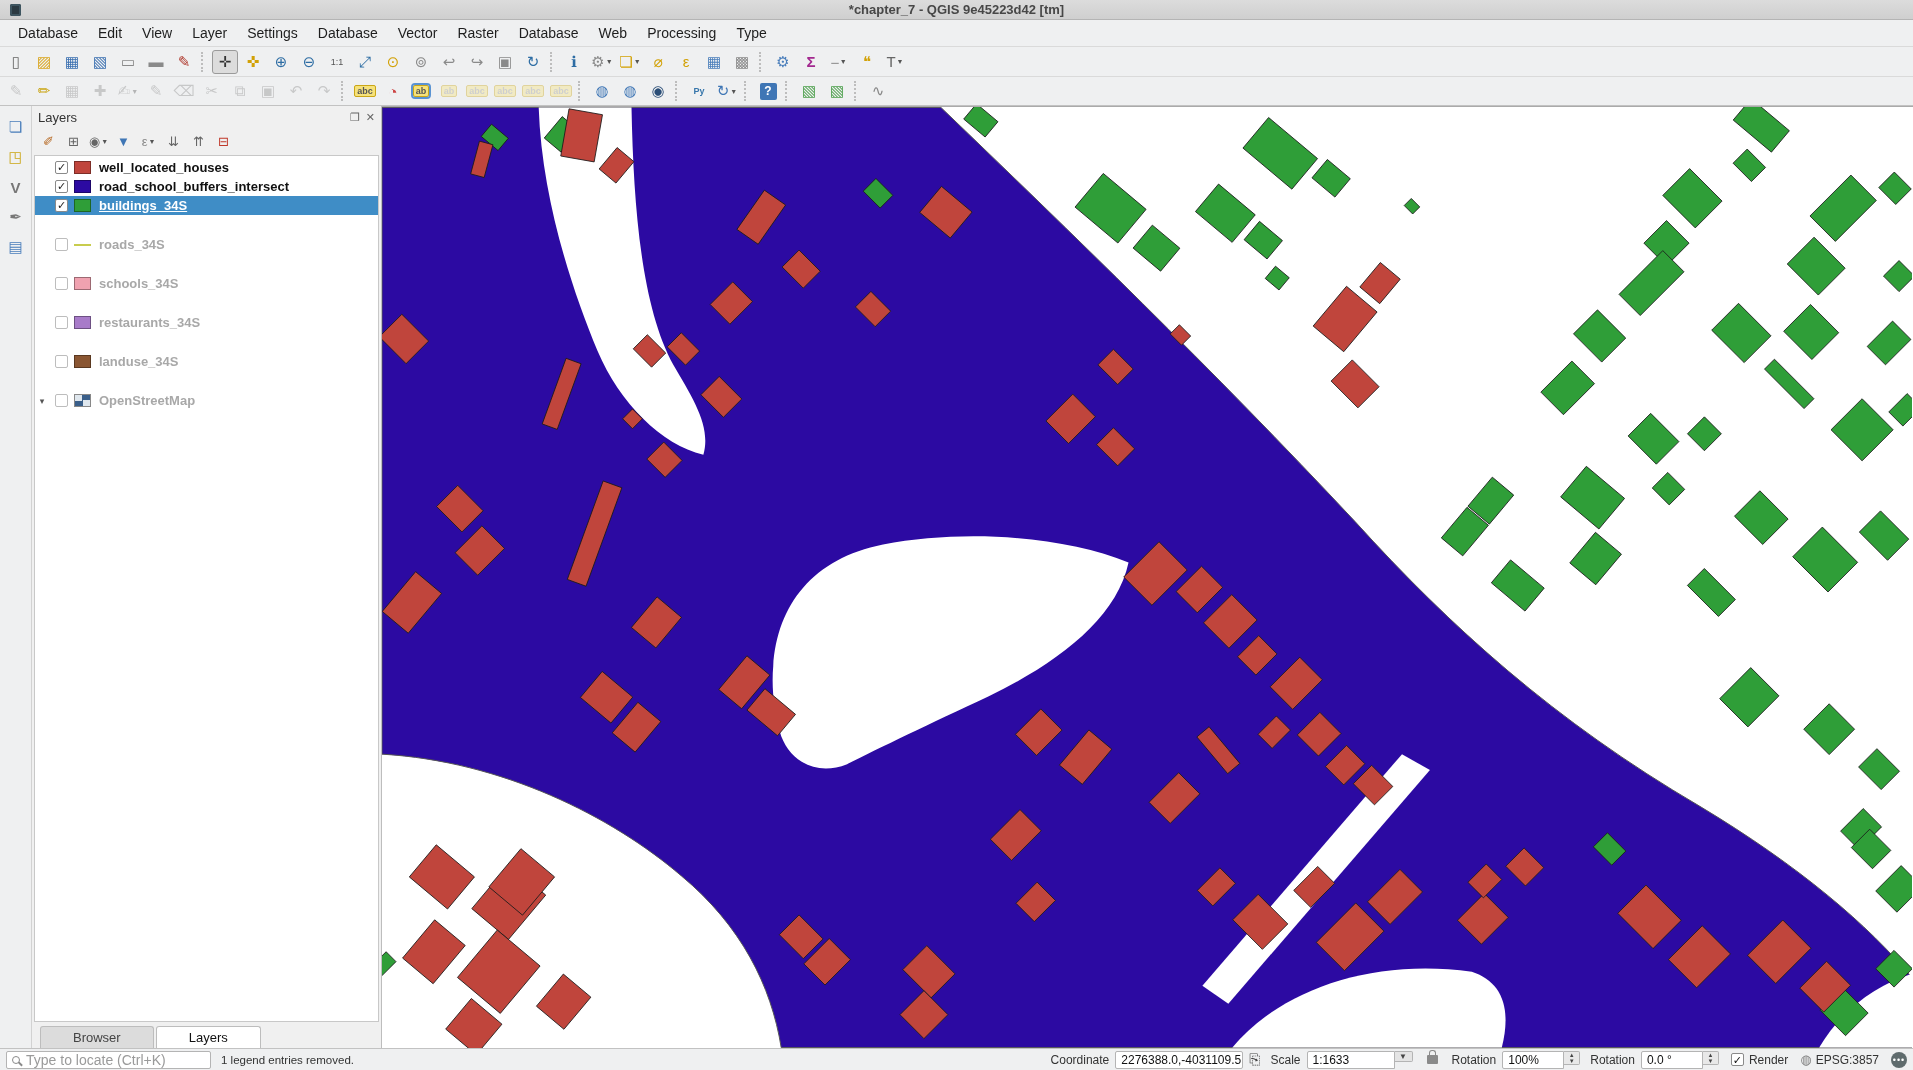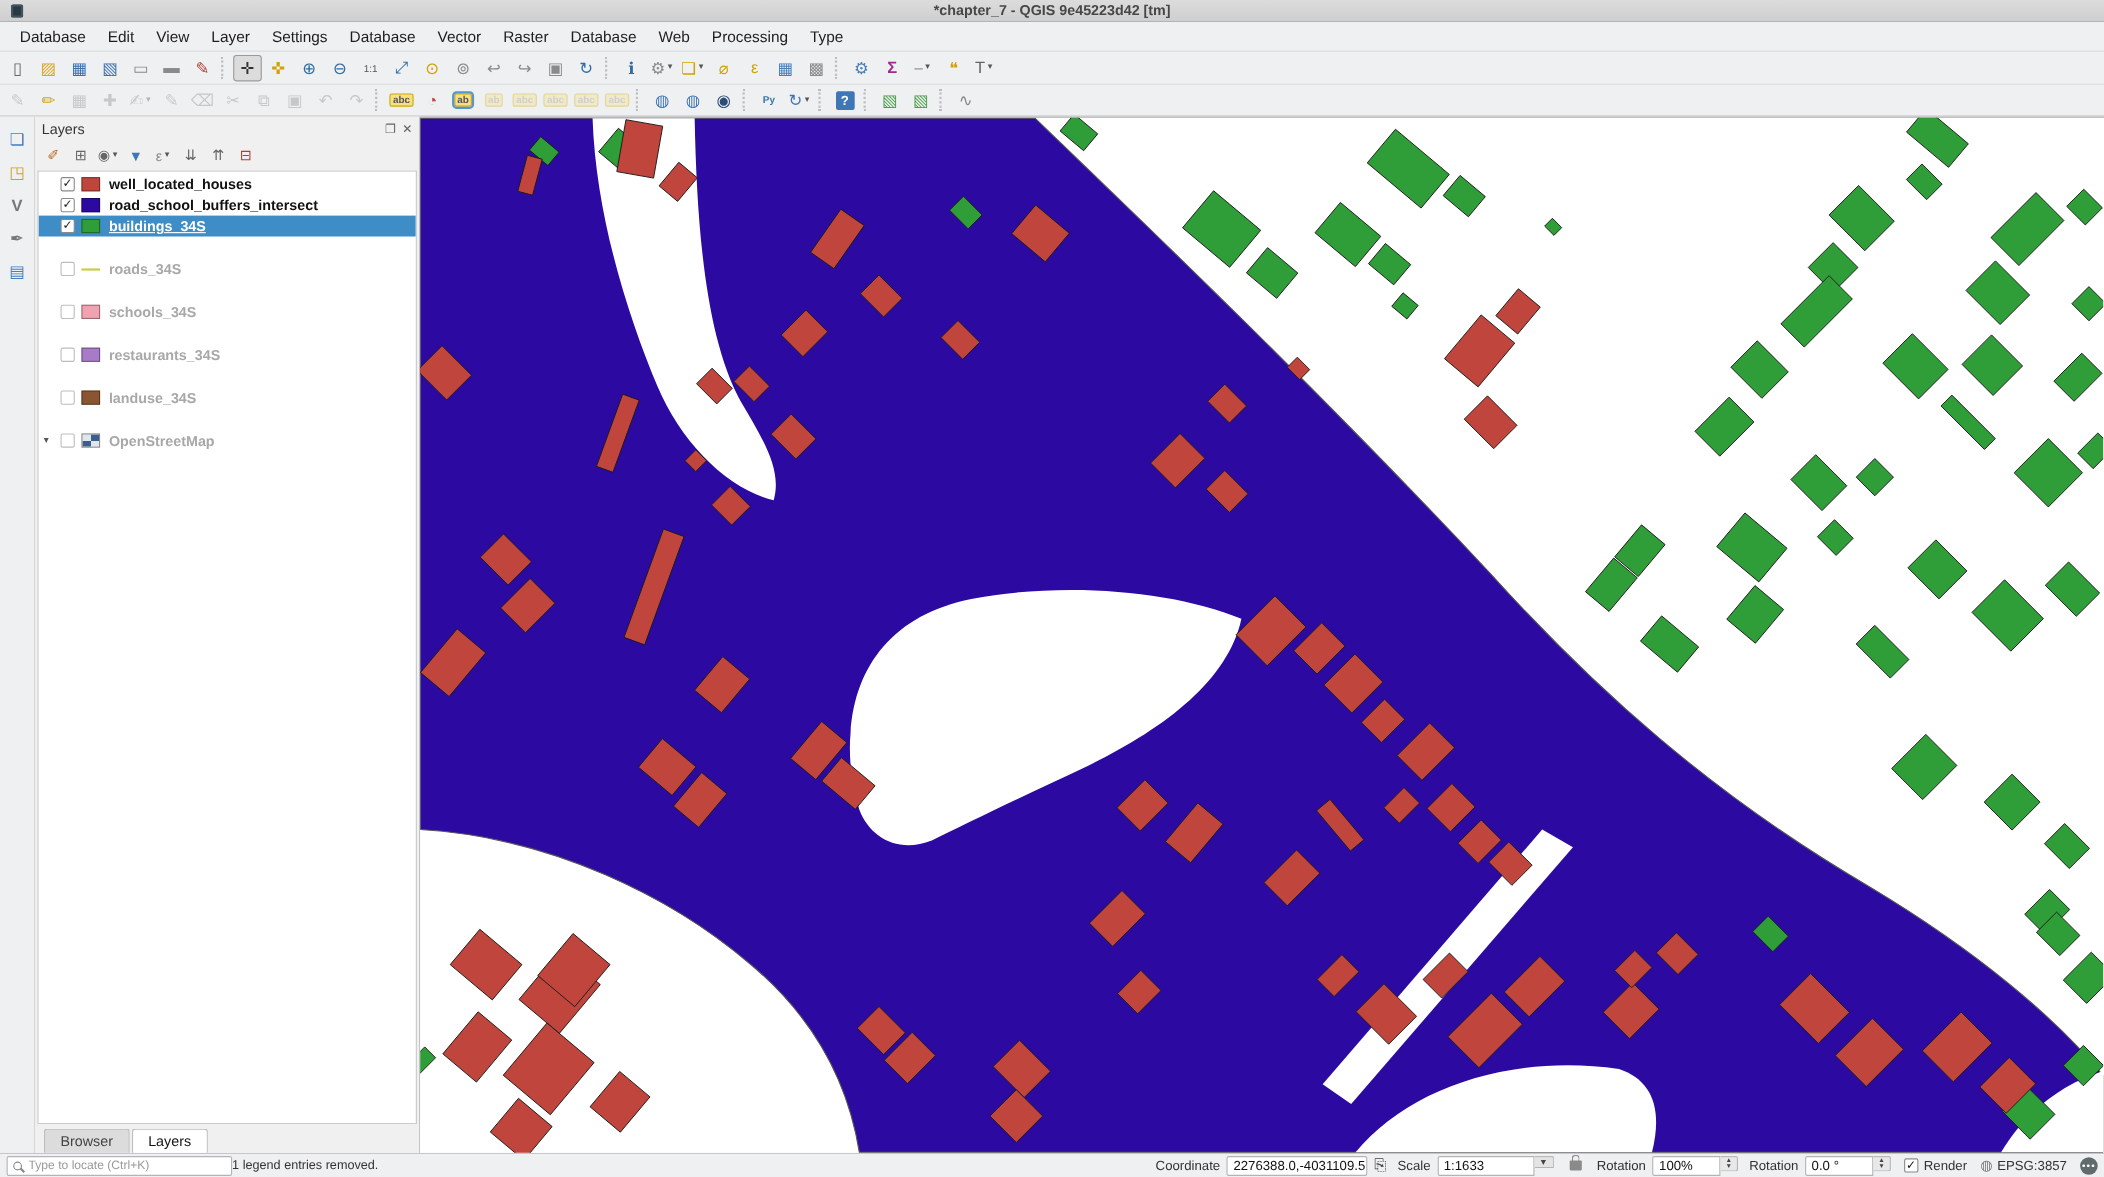--- a/index.html
+++ b/index.html
@@ -54,36 +54,36 @@
   .layer-row.disabled { color:#a8a8a8;margin-top:20px; }
   .layer-row.disabled .cb { border-color:#bdbdbd; }
   .layer-row .swatch { width:17px; height:13px; margin-right:8px; border:1px solid rgba(0,0,0,.35); }
   .layer-row .swatch.line { height:0; border:none; border-top:2px solid #c8cc4e; width:17px; }
   .layer-row .swatch.checker { border:1px solid #888;
     background:conic-gradient(#3a5f8a 0 25%, #dfe7ee 0 50%, #3a5f8a 0 75%, #dfe7ee 0); }
   .layer-row.selected { background:#3f8dc6; color:#fff; }
   .layer-row.selected .label { text-decoration:underline; }
 
   .dock-tabs { height:26px; display:flex; align-items:flex-end; padding-left:8px; background:#f0f0f0; }
-  .dock-tab { font-size:13px; padding:3px 14px; border:1px solid #bdbdbd; border-bottom:none;
+  .dock-tab { font-size:13px; padding:3px 32px; border:1px solid #bdbdbd; border-bottom:none;
     background:#dcdcdc; color:#444; border-radius:3px 3px 0 0; margin-right:2px; }
   .dock-tab.active { background:#ffffff; color:#111; }
 
   .map-wrap { flex:1; background:#fff; border-top:1px solid #aaa; position:relative; }
   .map-wrap svg { display:block; }
 
   
   .statusbar { height:22px; display:flex; align-items:center; background:#eff0f1; border-top:1px solid #c2c2c2;
     font-size:12px; color:#333; padding:0 6px; }
   .locate { width:205px; height:18px; background:#fff; border:1px solid #b4b4b4; border-radius:2px;
-    display:flex; align-items:center; padding:0 5px; color:#9a9a9a; font-size:11px; }
+    display:flex; align-items:center; padding:0 5px; color:#9a9a9a; font-size:14px; }
   .mag { width:8px; height:8px; border:1.5px solid #8a8a8a; border-radius:50%; position:relative; margin-right:6px; flex:none;}
   .mag::after { content:''; position:absolute; width:5px; height:1.5px; background:#8a8a8a;
     transform:rotate(45deg); right:-4px; bottom:-2px; }
-  .status-msg { font-size:11.5px; color:#333; }
+  .status-msg { margin-left:10px; font-size:11.5px; color:#333; }
   .flex1 { flex:1; }
   .sb-label { margin:0 6px 0 10px; }
   .sb-input { height:18px; background:#fff; border:1px solid #b4b4b4; border-radius:2px;
     display:flex; align-items:center; padding:0 5px; font-size:12px; color:#111; }
   .sb-combo { display:flex; align-items:flex-start; }
   .sb-combo .dd-btn { width:18px; background:#e4e4e4; border:1px solid #b4b4b4; border-left:none;
     font-size:8px; display:flex; align-items:center; justify-content:center; color:#444; border-radius:0 2px 2px 0; }
   .spin { display:flex; flex-direction:column; justify-content:center; border:1px solid #b4b4b4; border-left:none;
     width:16px; background:#e8e8e8; border-radius:0 2px 2px 0; }
   .spin span { font-size:6px; line-height:6px; text-align:center; color:#444; }

